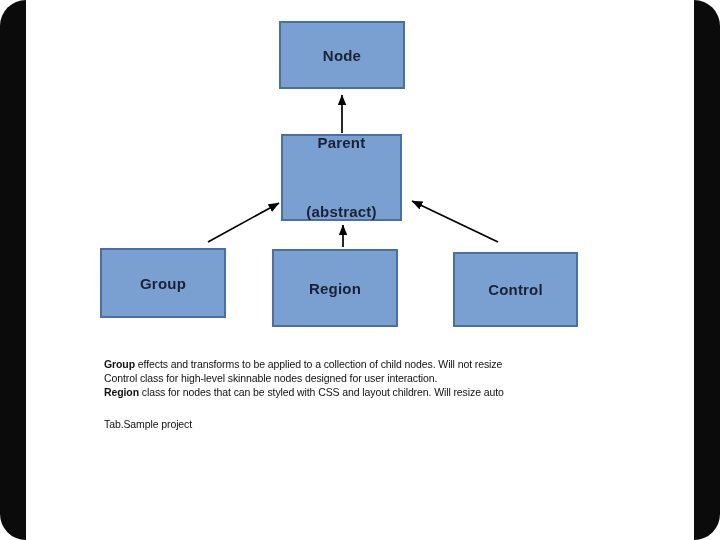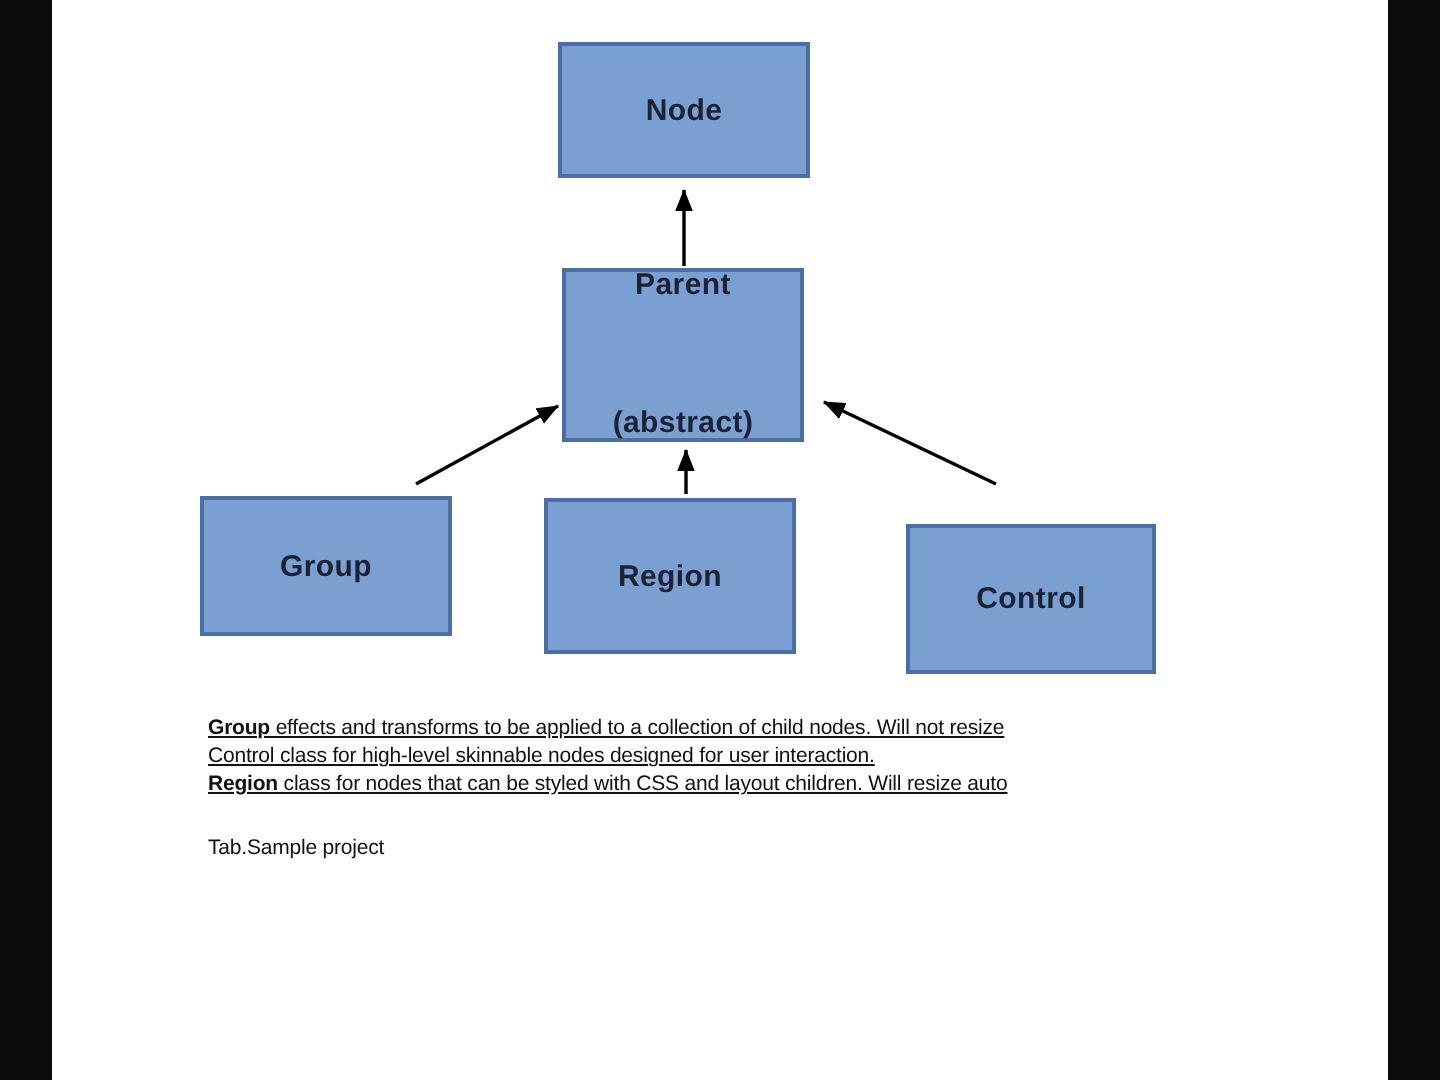--- a/index.html
+++ b/index.html
@@ -6,20 +6,21 @@
   body {
     width: 720px; height: 540px;
     font-family: "Liberation Sans", "DejaVu Sans", sans-serif;
     background: #ffffff;
   }
   .stage {
     position: relative;
     width: 720px; height: 540px;
     background: var(--page-bg, #ffffff);
     overflow: hidden;
+    border-radius: 26px;
   }
   .letterbox {
     position: absolute; top: 0; bottom: 0; width: 26px;
     background: var(--letterbox, #0b0b0b);
   }
   .letterbox.left  { left: 0; }
   .letterbox.right { right: 0; }
 
   svg.arrows {
     position: absolute; left: 0; top: 0;
@@ -37,26 +38,26 @@
     display: flex; flex-direction: column;
     align-items: center; justify-content: center;
     color: var(--box-text, #1a2233);
     font-size: 15px; font-weight: 600; letter-spacing: .2px;
     text-align: center;
   }
   .box.node    { left: 279px; top: 21px;  width: 126px; height: 68px; }
   .box.parent  { left: 281px; top: 134px; width: 121px; height: 87px; line-height: 26px; gap: 43px; }
   .box.group   { left: 100px; top: 248px; width: 126px; height: 70px; }
   .box.region  { left: 272px; top: 249px; width: 126px; height: 78px; }
-  .box.control { left: 453px; top: 262px; width: 125px; height: 75px; }
+  .box.control { left: 453px; top: 252px; width: 125px; height: 75px; }
 
   .notes {
     position: absolute; left: 104px; top: 357px; width: 460px;
     color: var(--notes-text, #111);
-    font-size: 10.5px; line-height: 14px; letter-spacing: -0.1px; text-decoration: underline;
+    font-size: 10.5px; line-height: 14px; letter-spacing: -0.1px;
   }
   .notes b { font-weight: bold; }
   .footer {
     position: absolute; left: 104px; top: 417px;
     color: var(--notes-text, #111);
     font-size: 10.5px; line-height: 14px; letter-spacing: -0.1px;
   }
 </style>
 </head>
 <body>

